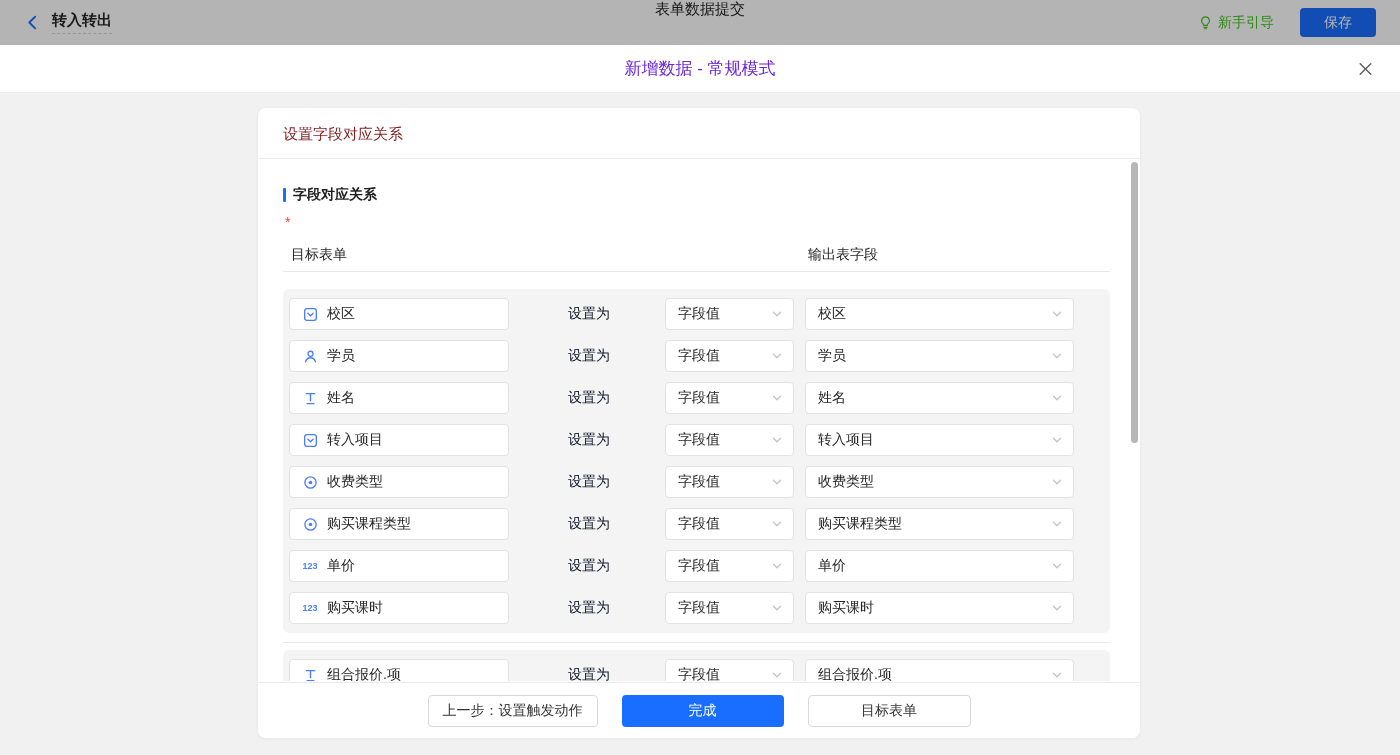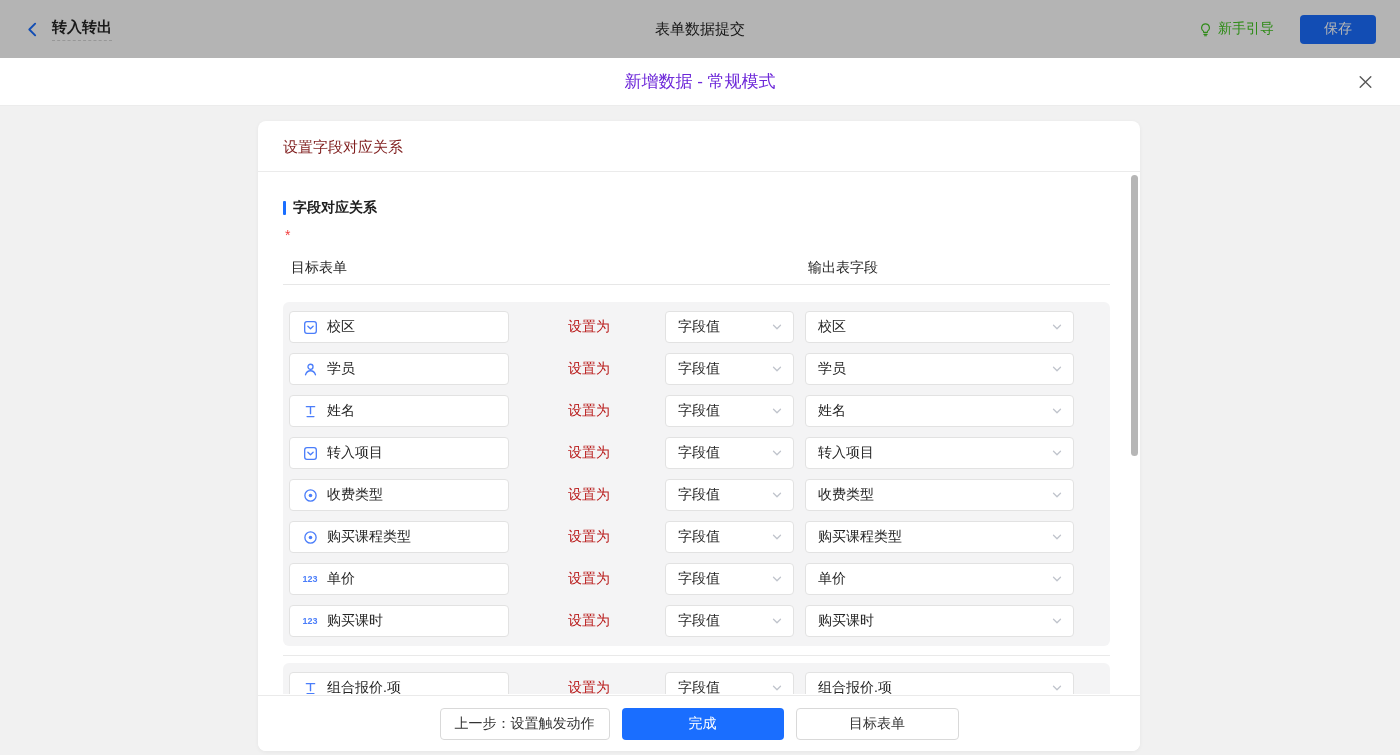--- a/index.html
+++ b/index.html
@@ -1,21 +1,21 @@
 <!DOCTYPE html>
 <html style="--primary: #1a6eff; --guide-green: #43c622; --icon-blue: #4a7dfa; --asterisk-red: #f23c3c; --scrollbar: #b6b6b6;"><head>
 <meta charset="utf-8">
 <style>
   * { margin:0; padding:0; box-sizing:border-box; }
   html,body { width:1400px; height:755px; overflow:hidden;
     font-family:"Liberation Sans","DejaVu Sans",sans-serif; background:#f1f1f1; }
 
   
-  .topbar { position:relative; height:58px; background:#fff;
-    display:flex; align-items:center; padding:0 24px; }
+  .topbar { position:relative; height:45px; background:#fff;
+    display:flex; padding:0 24px; }
   .topbar::after { content:""; position:absolute; inset:0;
     background:rgba(0,0,0,0.295); z-index:5; pointer-events:none; }
   .topbar-left { display:flex; align-items:center; gap:11px; }
   .back-ic { display:flex; align-items:center; color:var(--primary,#1a6eff); }
   .flow-title { font-size:15px; font-weight:600; color:#262626;
     padding-bottom:3px; border-bottom:1px dashed #d6d6d6; }
   .topbar-center { position:absolute; left:50%; transform:translateX(-50%);
     font-size:15px; color:#262626; }
   .topbar-right { margin-left:auto; display:flex; align-items:center; gap:26px; }
   .guide { display:flex; align-items:center; gap:5px;
@@ -58,34 +58,34 @@
   .rows-panel.second { margin-top:7px; }
 
   .map-row { height:42px; display:flex; align-items:center; }
   .field-box { margin-left:6px; width:220px; height:32px; background:#fff;
     border:1px solid #e2e2e2; border-radius:4px; display:flex; align-items:center;
     gap:9px; padding:0 12px; font-size:14px; color:#262626; cursor:pointer; }
   .f-icon { display:flex; align-items:center; justify-content:center;
     width:16px; color:var(--icon-blue,#4a7dfa); flex-shrink:0; }
   .num-icon { font-size:9px; font-weight:700; color:var(--icon-blue,#4a7dfa); }
   .set-as { margin-left:59px; width:44px; flex-shrink:0;
-    font-size:14px; color:#b91c1c; }
+    font-size:14px; color:#0f172a; }
   .select { height:32px; background:#fff; border:1px solid #e2e2e2; border-radius:4px;
     display:flex; align-items:center; justify-content:space-between;
     padding:0 10px 0 12px; font-size:14px; color:#262626; cursor:pointer; }
   .select.small { margin-left:53px; width:129px; }
   .select.large { margin-left:11px; width:269px; }
   .chev { display:flex; align-items:center; }
 
   .scroll-thumb { position:absolute; top:54px; right:2px; width:7px; height:281px;
     background:var(--scrollbar,#b6b6b6); border-radius:4px; }
 
   .card-footer { position:absolute; left:0; right:0; bottom:0; height:56px;
     background:#fff; border-top:1px solid #eaeaea;
-    display:flex; align-items:center; justify-content:center; gap:12px; z-index:3; }
+    display:flex; align-items:center; justify-content:center; gap:24px; z-index:3; }
   .btn { height:32px; border-radius:4px; font-size:14px; cursor:pointer; }
   .btn.ghost { background:#fff; border:1px solid #d9d9d9; color:#333; padding:0 14px; }
   .btn.ghost.wide { width:163px; padding:0; }
   .btn.primary { width:162px; border:none; background:var(--primary,#1a6eff); color:#fff; }
 </style>
 </head>
 <body>
 
 <div class="topbar">
   <div class="topbar-left">

